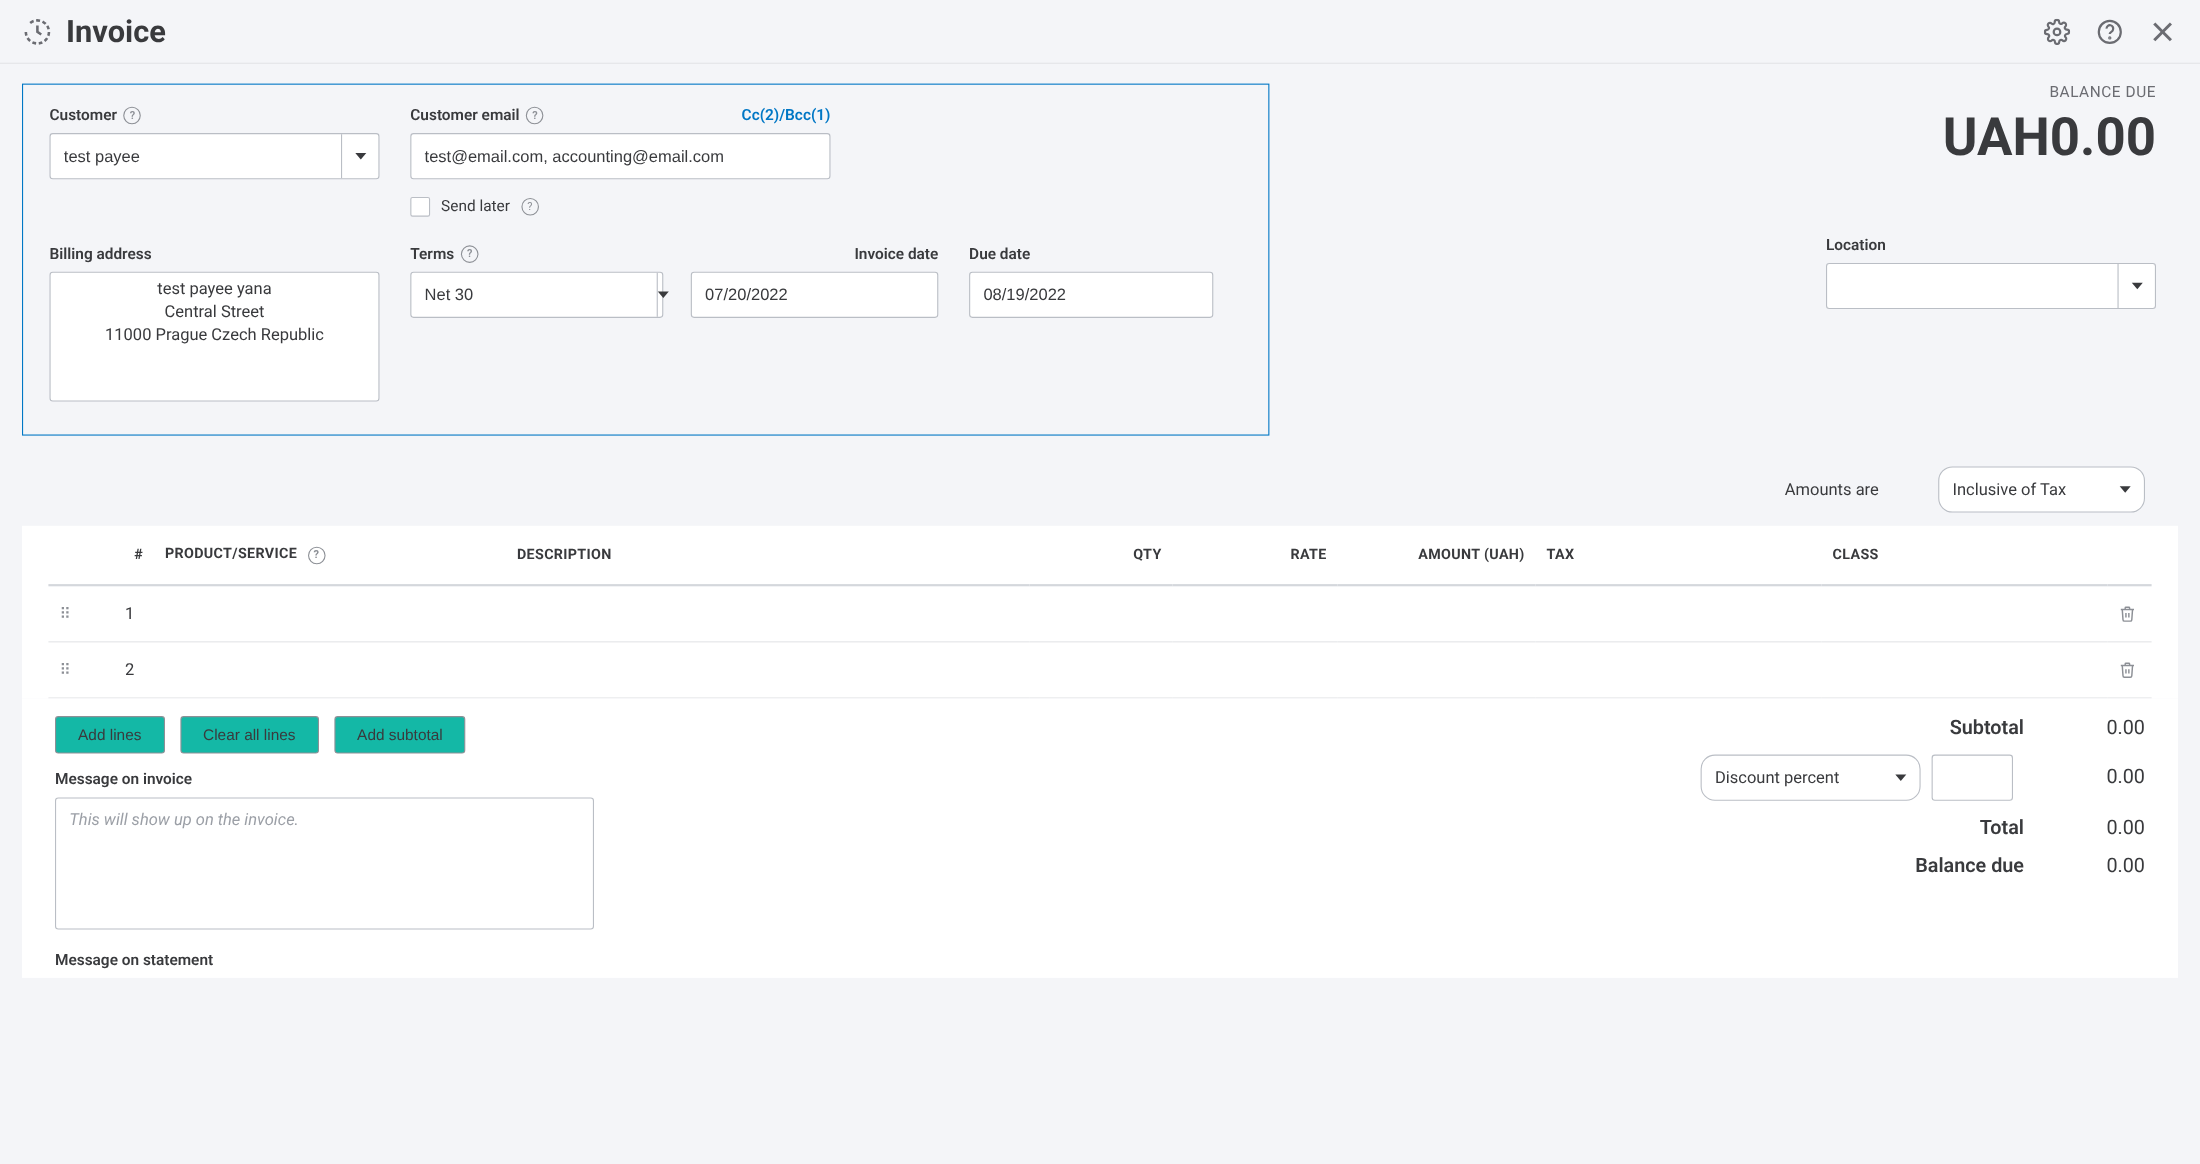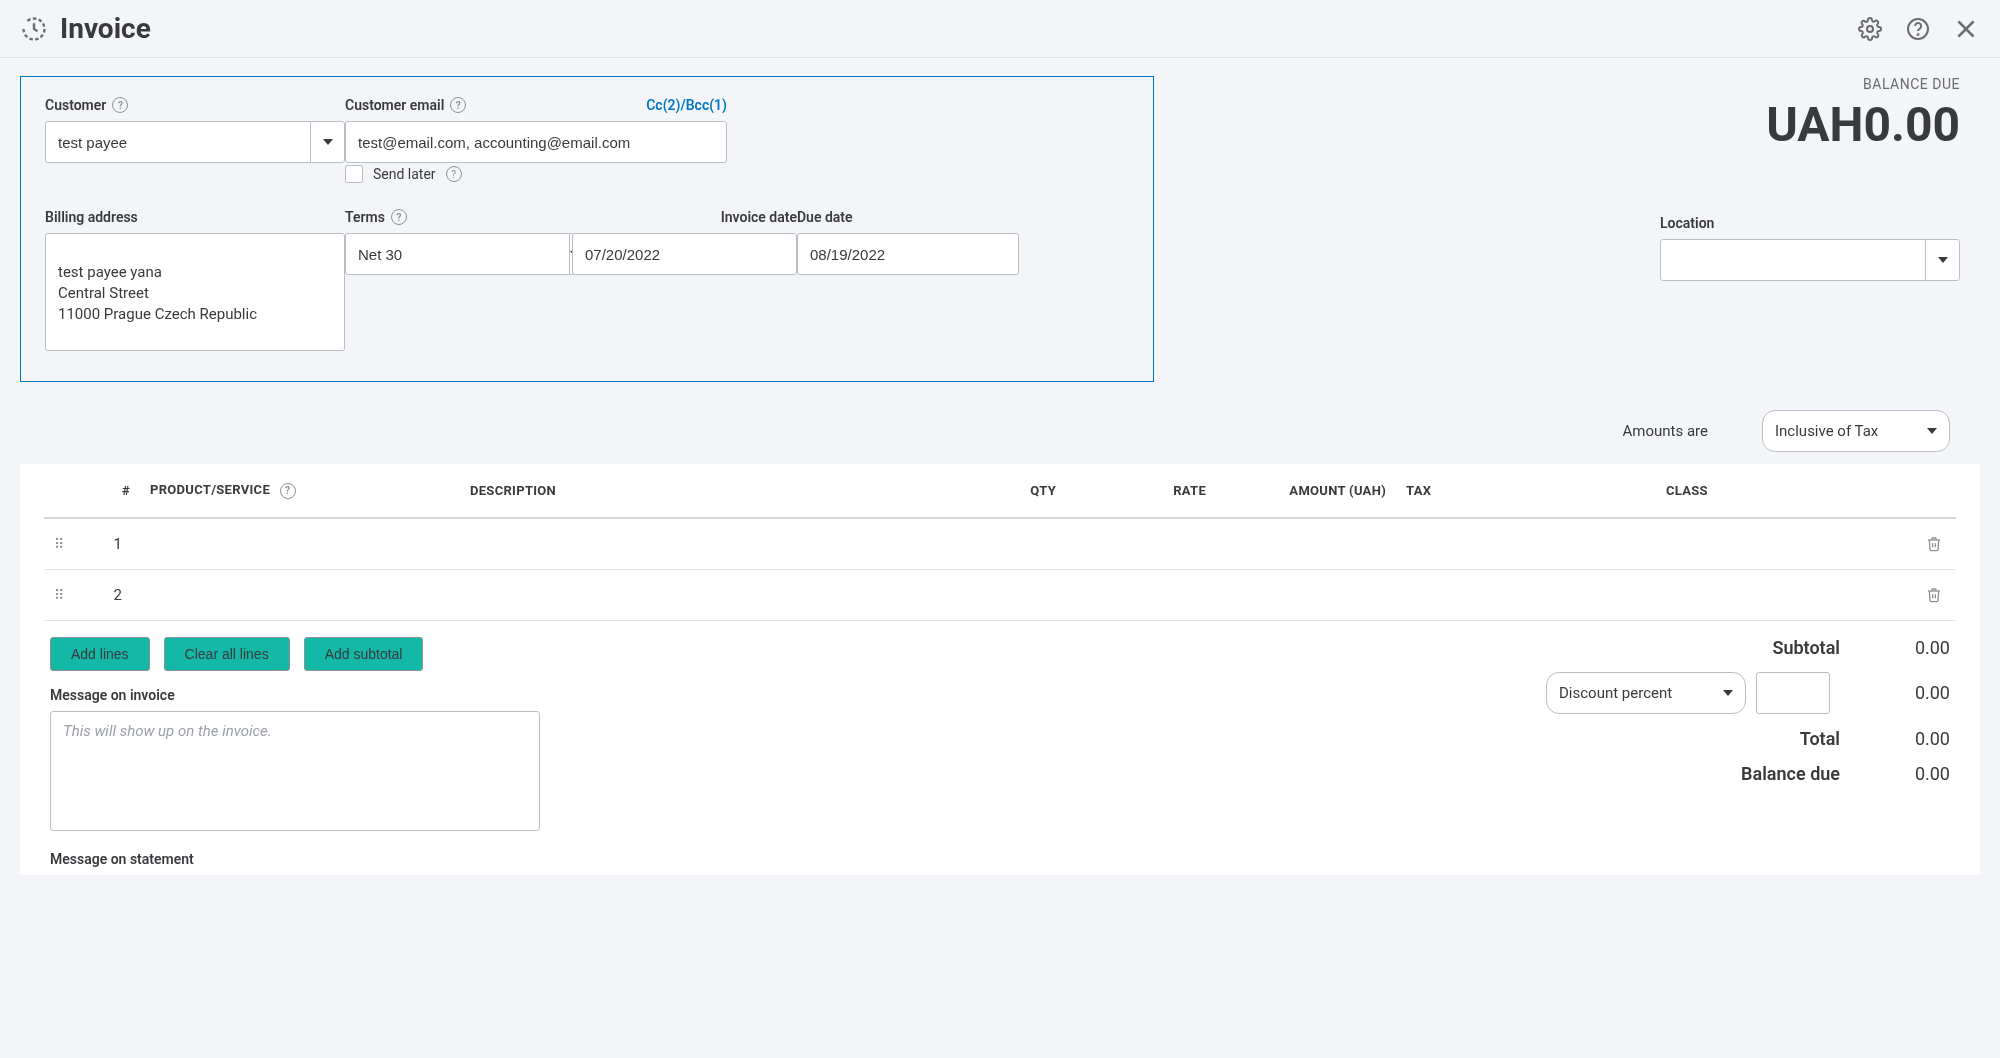--- a/index.html
+++ b/index.html
@@ -5,37 +5,37 @@
 * { box-sizing: border-box; margin: 0; padding: 0; }
 body { font-family: -apple-system, BlinkMacSystemFont, "Segoe UI", Roboto, Helvetica, Arial, sans-serif; background: #f4f5f8; color: #393a3d; font-size: 14px; width: 2000px; }
 .header { display: flex; align-items: center; padding: 12px 20px; background: #f4f5f8; border-bottom: 1px solid #e3e4e7; }
 .header-title { font-size: 28px; font-weight: 700; color: #393a3d; margin-left: 12px; }
 .header-spacer { flex: 1; }
 .header-icon { width: 28px; height: 28px; display: flex; align-items: center; justify-content: center; margin-left: 20px; cursor: pointer; color: #6b6c72; }
 
 .page { padding: 18px 20px; }
 .top-row { display: flex; align-items: flex-start; }
 .fields-box { border: 1px solid #0077c5; background: #f4f5f8; padding: 20px 24px 30px; width: 1134px; }
-.fields-row { display: flex; margin-bottom: 26px; }
+.fields-row { display: flex; gap: 28px; margin-bottom: 26px; }
 .field-group { display: flex; flex-direction: column; }
 .field-group.wide-email { width: 382px; }
 .field-label { font-size: 14px; font-weight: 600; color: #393a3d; margin-bottom: 8px; display: flex; align-items: center; gap: 6px; }
 .field-label-row { display: flex; align-items: center; justify-content: space-between; margin-bottom: 8px; }
 .help-icon { width: 16px; height: 16px; border: 1px solid #8d9096; border-radius: 50%; display: inline-flex; align-items: center; justify-content: center; font-size: 10px; color: #8d9096; }
 .cc-link { color: #0077c5; font-weight: 600; font-size: 14px; text-align: center; }
 
 .dropdown { display: flex; align-items: center; background: #fff; border: 1px solid #babec5; border-radius: 3px; height: 42px; }
 .dropdown input { border: none; outline: none; flex: 1; padding: 0 12px; font-size: 15px; color: #393a3d; background: transparent; height: 100%; }
 .dropdown-caret { width: 34px; height: 100%; display: flex; align-items: center; justify-content: center; border-left: 1px solid #babec5; cursor: pointer; }
 .caret-down { width: 0; height: 0; border-left: 5px solid transparent; border-right: 5px solid transparent; border-top: 6px solid #393a3d; }
 
 .text-input { background: #fff; border: 1px solid #babec5; border-radius: 3px; height: 42px; padding: 0 12px; font-size: 15px; color: #393a3d; outline: none; }
-.textarea-input { background: #fff; border: 1px solid #babec5; border-radius: 3px; padding: 28px 12px; font-size: 15px; color: #393a3d; resize: none; outline: none; font-family: inherit; line-height: 1.4; }
-
-.checkbox-row { display: flex; align-items: center; gap: 10px; margin-top: 2px; }
+.textarea-input { background: #fff; border: 1px solid #babec5; border-radius: 3px; padding: 4px 12px; font-size: 15px; color: #393a3d; resize: none; outline: none; font-family: inherit; line-height: 1.4; text-align: center; }
+
+.checkbox-row { display: flex; align-items: center; gap: 10px; margin-top: 16px; }
 .checkbox { width: 18px; height: 18px; border: 1px solid #babec5; border-radius: 2px; background: #fff; cursor: pointer; }
 .checkbox-label { font-size: 14px; color: #393a3d; }
 
 .balance-box { margin-left: auto; text-align: right; padding-right: 10px; }
 .balance-label { font-size: 14px; color: #6b6c72; letter-spacing: 0.5px; margin-bottom: 4px; }
 .balance-value { font-size: 48px; font-weight: 700; color: #393a3d; }
 
 .location-box { margin-left: auto; padding-right: 10px; display:flex; flex-direction:column; min-width: 304px;}
 .location-label { font-size: 14px; font-weight: 600; margin-bottom: 8px; }
 .location-dd { display: flex; background: #fff; border: 1px solid #babec5; border-radius: 3px; height: 42px; width: 300px; }

